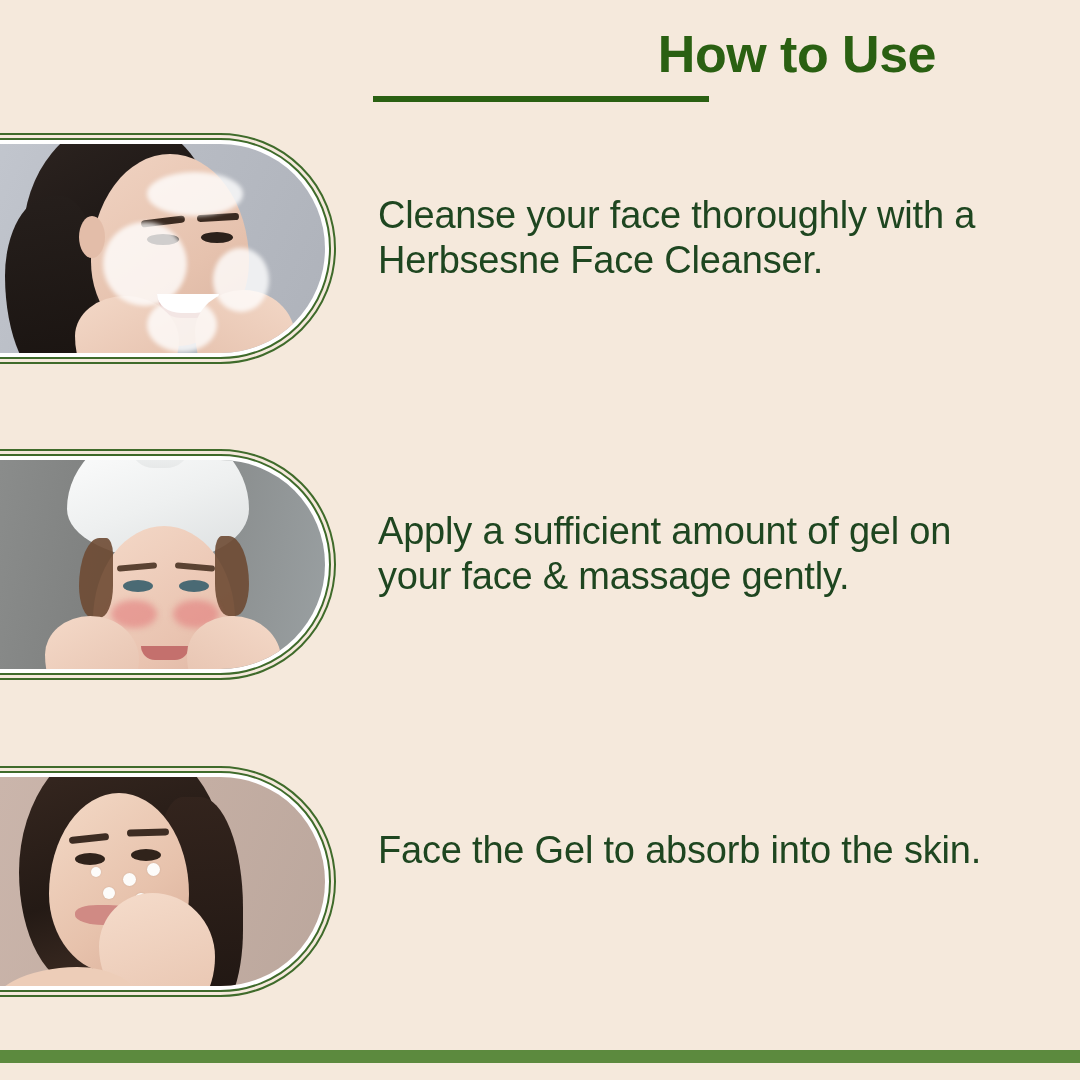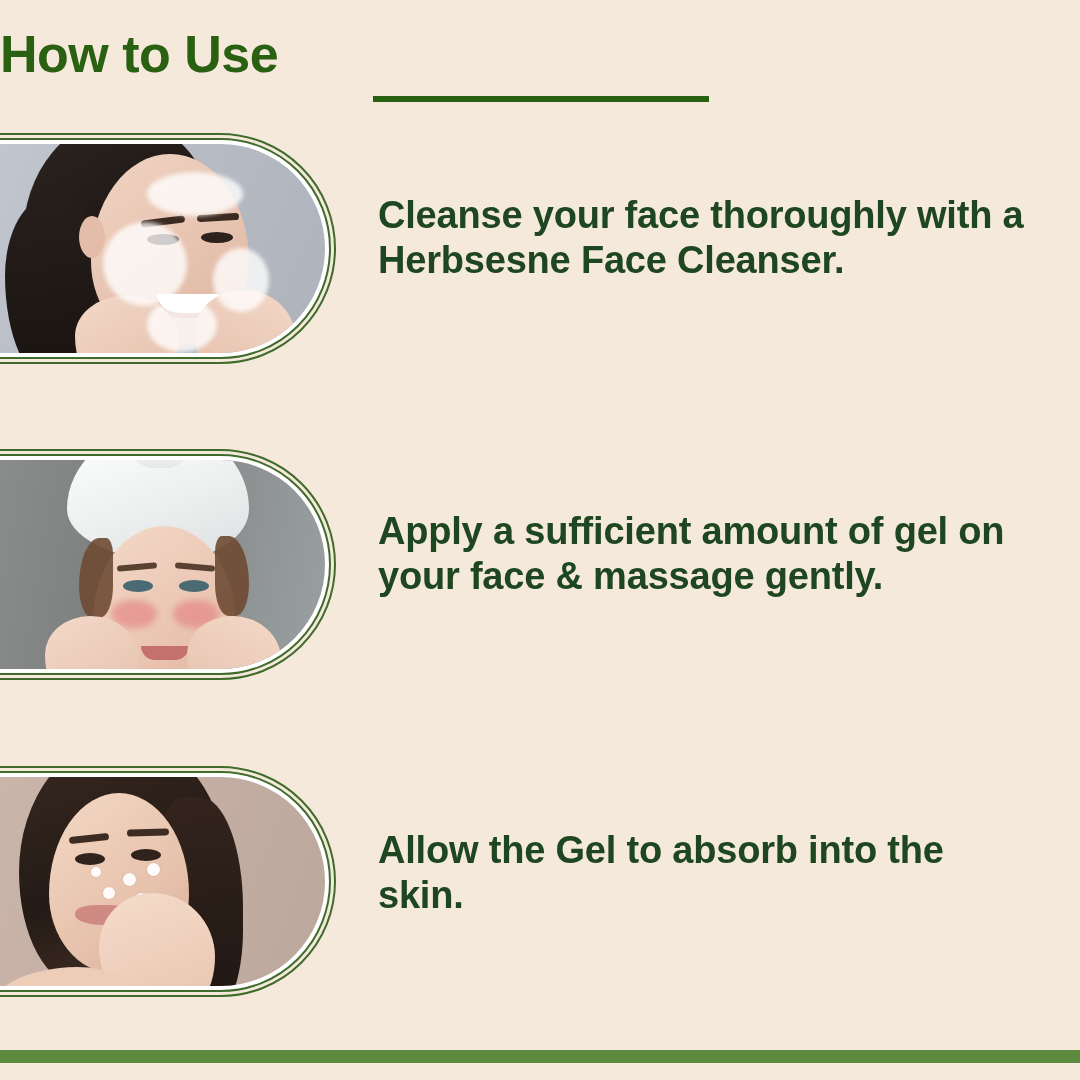--- a/index.html
+++ b/index.html
@@ -14,21 +14,21 @@
     background:#f5e9dc;
     font-family:"Liberation Sans", sans-serif;
     position:relative;
   }
 
   
   .title-wrap {
     position:absolute;
     left:0; top:26px;
     width:936px;
-    text-align:left;
+    text-align:right;
   }
   .title {
     display:inline-block;
     font-size:52px;
     font-weight:bold;
     color:#2a6012;
     letter-spacing:-0.5px;
     line-height:1.08;
   }
   .title-underline {
@@ -113,21 +113,21 @@
   }
 
   
   .step-text {
     position:absolute;
     left:378px;
     width:650px;
     color:#1e4620;
     font-size:38px;
     line-height:1.18;
-    font-weight:bold;
+    font-weight:normal;
     letter-spacing:-0.2px;
   }
   .st-1 { top:60px; }
   .st-2 { top:60px; }
   .st-3 { top:62px; }
 
   
   .footer-bar {
     position:absolute;
     left:0; top:1050px;
@@ -280,16 +280,16 @@
                       border-radius:46% 54% 40% 60% / 42% 50% 50% 58%;
                       background:linear-gradient(160deg,#f5dccb 0%,#e7c3ae 100%);"></div>
 
           <div style="position:absolute; left:16px; top:190px; width:150px; height:80px;
                       border-radius:60% 40% 0 0; background:#edcdb8;"></div>
         </div>
       </div>
     </div>
   </div>
 
-  <div class="step-text st-3">Allow the Gel to absorb into the skin.</div>
+  <div class="step-text st-3">Face the Gel to absorb into the skin.</div>
 </div>
 
 <div class="footer-bar"></div>
 
 </body></html>

